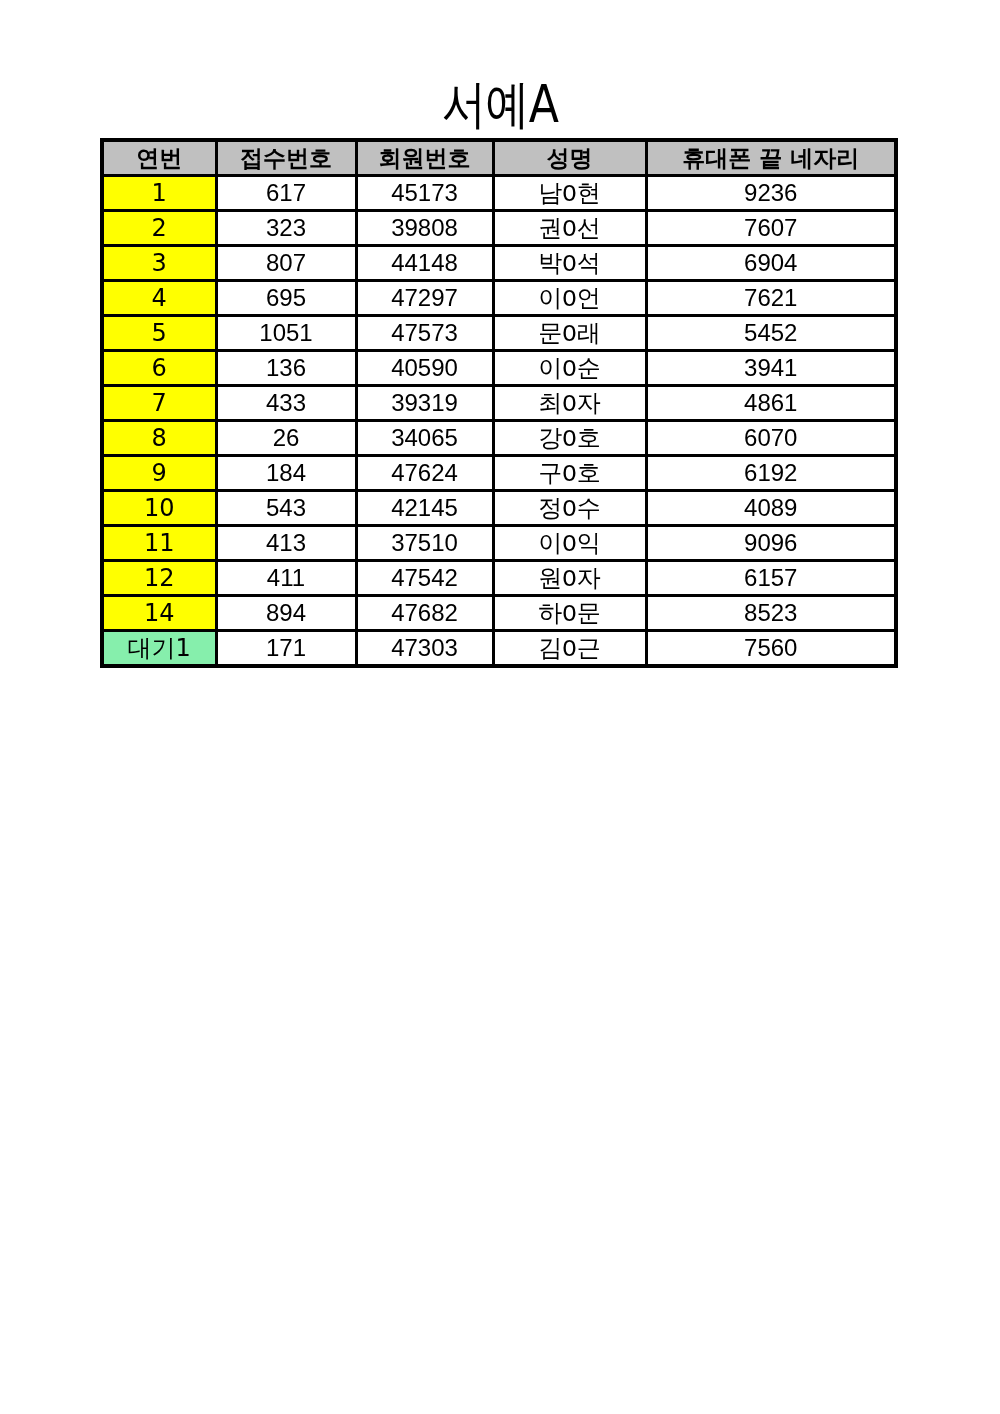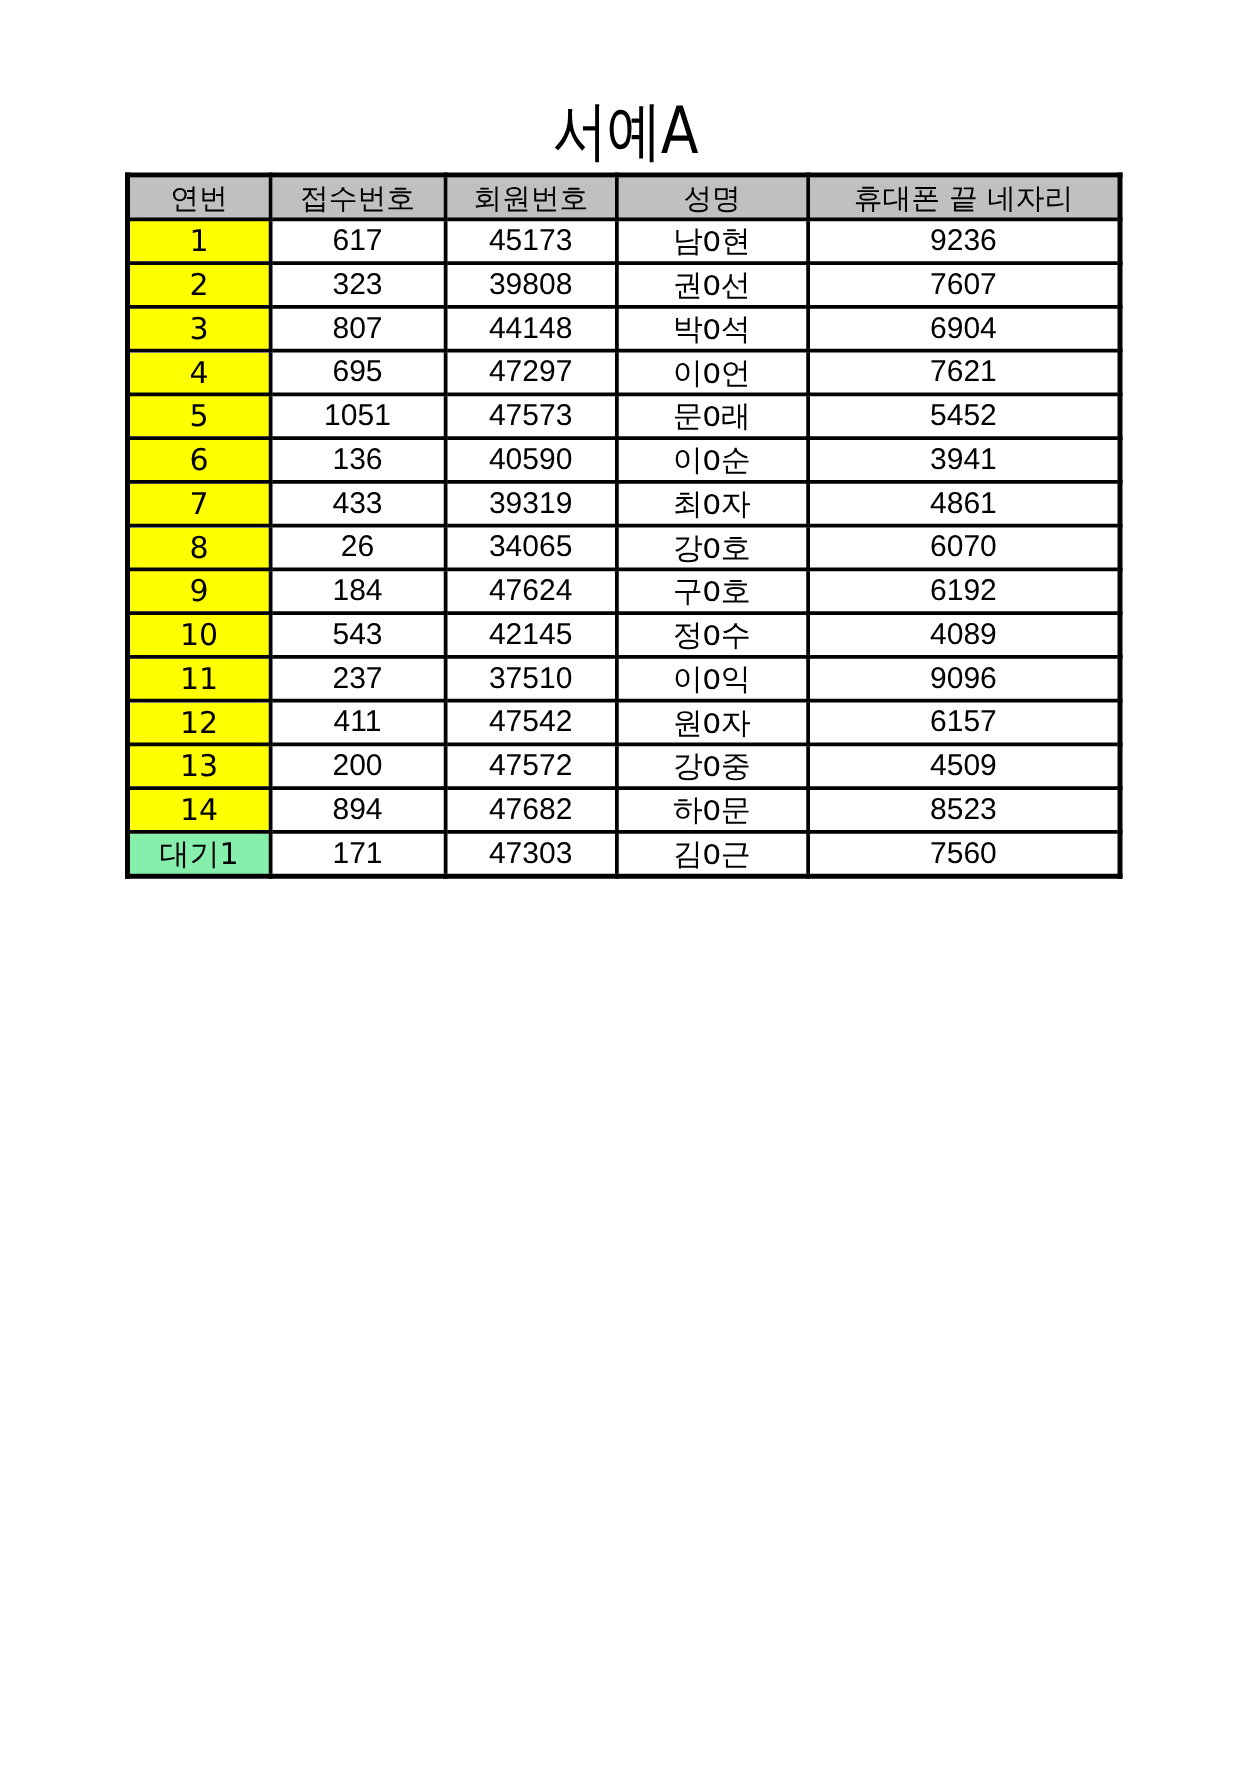--- a/index.html
+++ b/index.html
@@ -12,21 +12,21 @@
   table.roster {
     position: absolute; left: 100px; top: 138px;
     border-collapse: collapse; border: 4px solid #000;
     table-layout: fixed;
   }
   table.roster th, table.roster td {
     border: 3px solid #000; padding: 0; height: 31px; text-align: center; vertical-align: middle;
     font-size: 24px; color: #000; overflow: hidden; white-space: nowrap;
   }
   table.roster th {
-    background: #c0c0c0; font-weight: normal; font-family: "DejaVu Sans", sans-serif; font-size: 23px;
+    background: #c0c0c0; font-weight: bold; font-family: "DejaVu Sans", sans-serif; font-size: 23px;
     height: 32px;
   }
   td.seq { font-family: "DejaVu Sans", sans-serif; font-size: 26px; }
   td.seq.yellow { background: #ffff00; }
   td.seq.gray { background: #86efac; }
   td.num { font-family: "Liberation Sans", sans-serif; font-size: 24px; }
   td.name { font-family: Liberation Mono, monospace; font-size: 24px; }
   col.c0 { width: 114px; }
   col.c1 { width: 140px; }
   col.c2 { width: 137px; }
@@ -121,38 +121,31 @@
       </tr>
       <tr>
         <td class="seq yellow">10</td>
         <td class="num">543</td>
         <td class="num">42145</td>
         <td class="name">정O수</td>
         <td class="num">4089</td>
       </tr>
       <tr>
         <td class="seq yellow">11</td>
-        <td class="num">237</td>
+        <td class="num">413</td>
         <td class="num">37510</td>
         <td class="name">이O익</td>
         <td class="num">9096</td>
       </tr>
       <tr>
         <td class="seq yellow">12</td>
         <td class="num">411</td>
         <td class="num">47542</td>
         <td class="name">원O자</td>
         <td class="num">6157</td>
-      </tr>
-      <tr>
-        <td class="seq yellow">13</td>
-        <td class="num">200</td>
-        <td class="num">47572</td>
-        <td class="name">강O중</td>
-        <td class="num">4509</td>
       </tr>
       <tr>
         <td class="seq yellow">14</td>
         <td class="num">894</td>
         <td class="num">47682</td>
         <td class="name">하O문</td>
         <td class="num">8523</td>
       </tr>
       <tr>
         <td class="seq gray">대기1</td>

